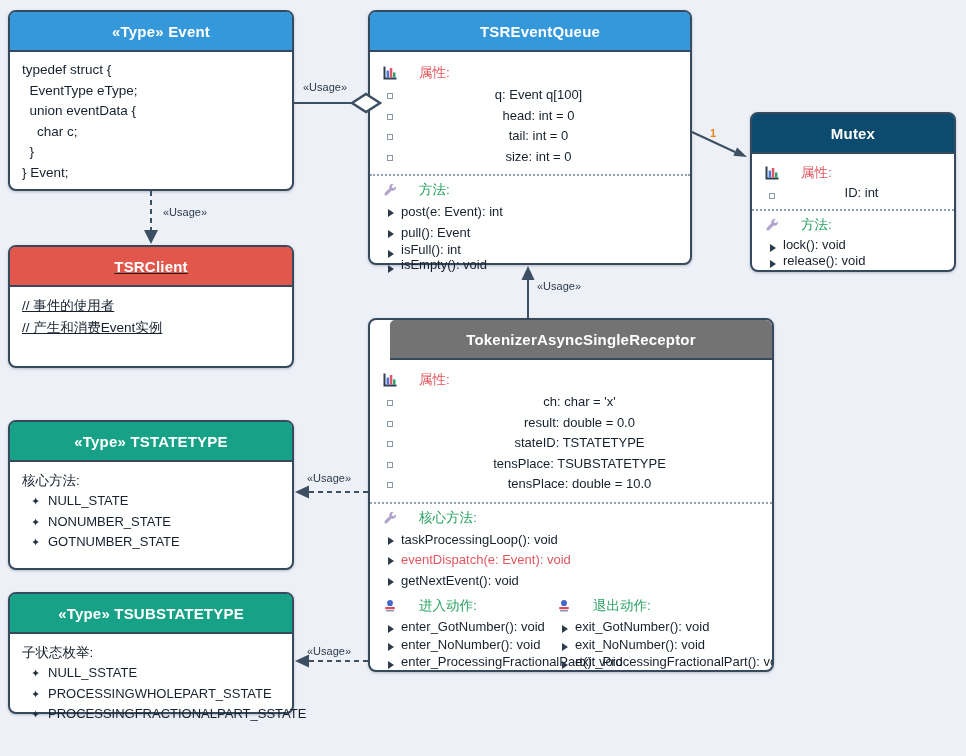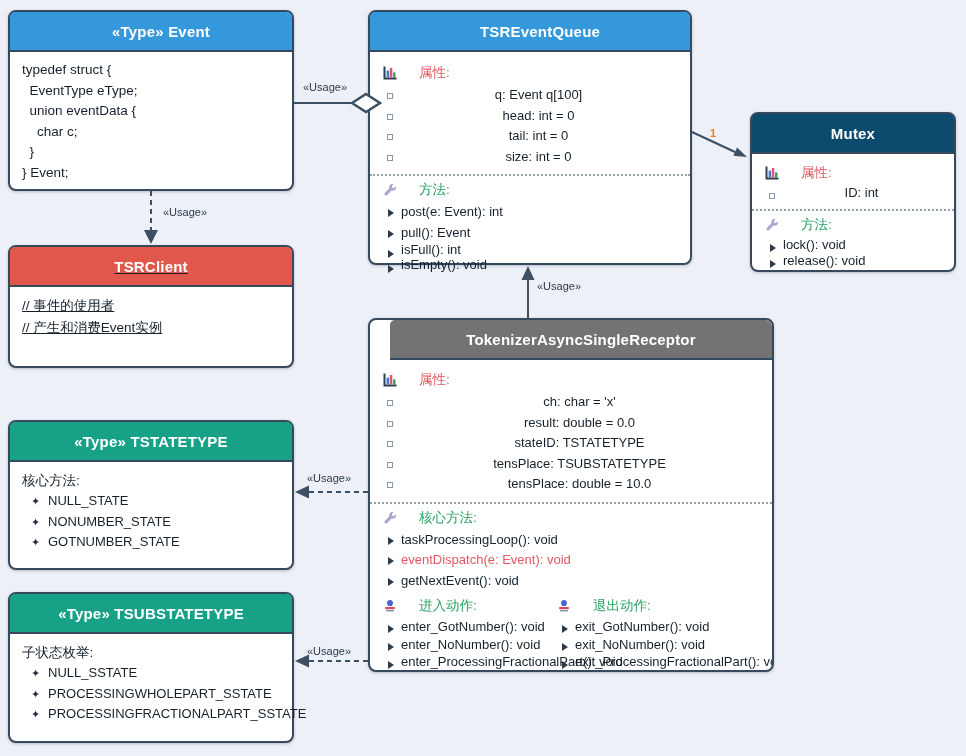--- a/index.html
+++ b/index.html
@@ -194,21 +194,21 @@
     <div class="box-body">
       <div class="caption-line">核心方法:</div>
       <ul class="enum-list">
         <li>NULL_STATE</li>
         <li>NONUMBER_STATE</li>
         <li>GOTNUMBER_STATE</li>
       </ul>
     </div>
   </div>
 
-  <div class="uml-box" style="left:8px;top:592px;width:286px;height:151px;">
+  <div class="uml-box" style="left:8px;top:592px;width:286px;height:122px;">
     <div class="box-header hdr-teal">«Type» TSUBSTATETYPE</div>
     <div class="box-body">
       <div class="caption-line">子状态枚举:</div>
       <ul class="enum-list">
         <li>NULL_SSTATE</li>
         <li>PROCESSINGWHOLEPART_SSTATE</li>
         <li>PROCESSINGFRACTIONALPART_SSTATE</li>
       </ul>
     </div>
   </div>

